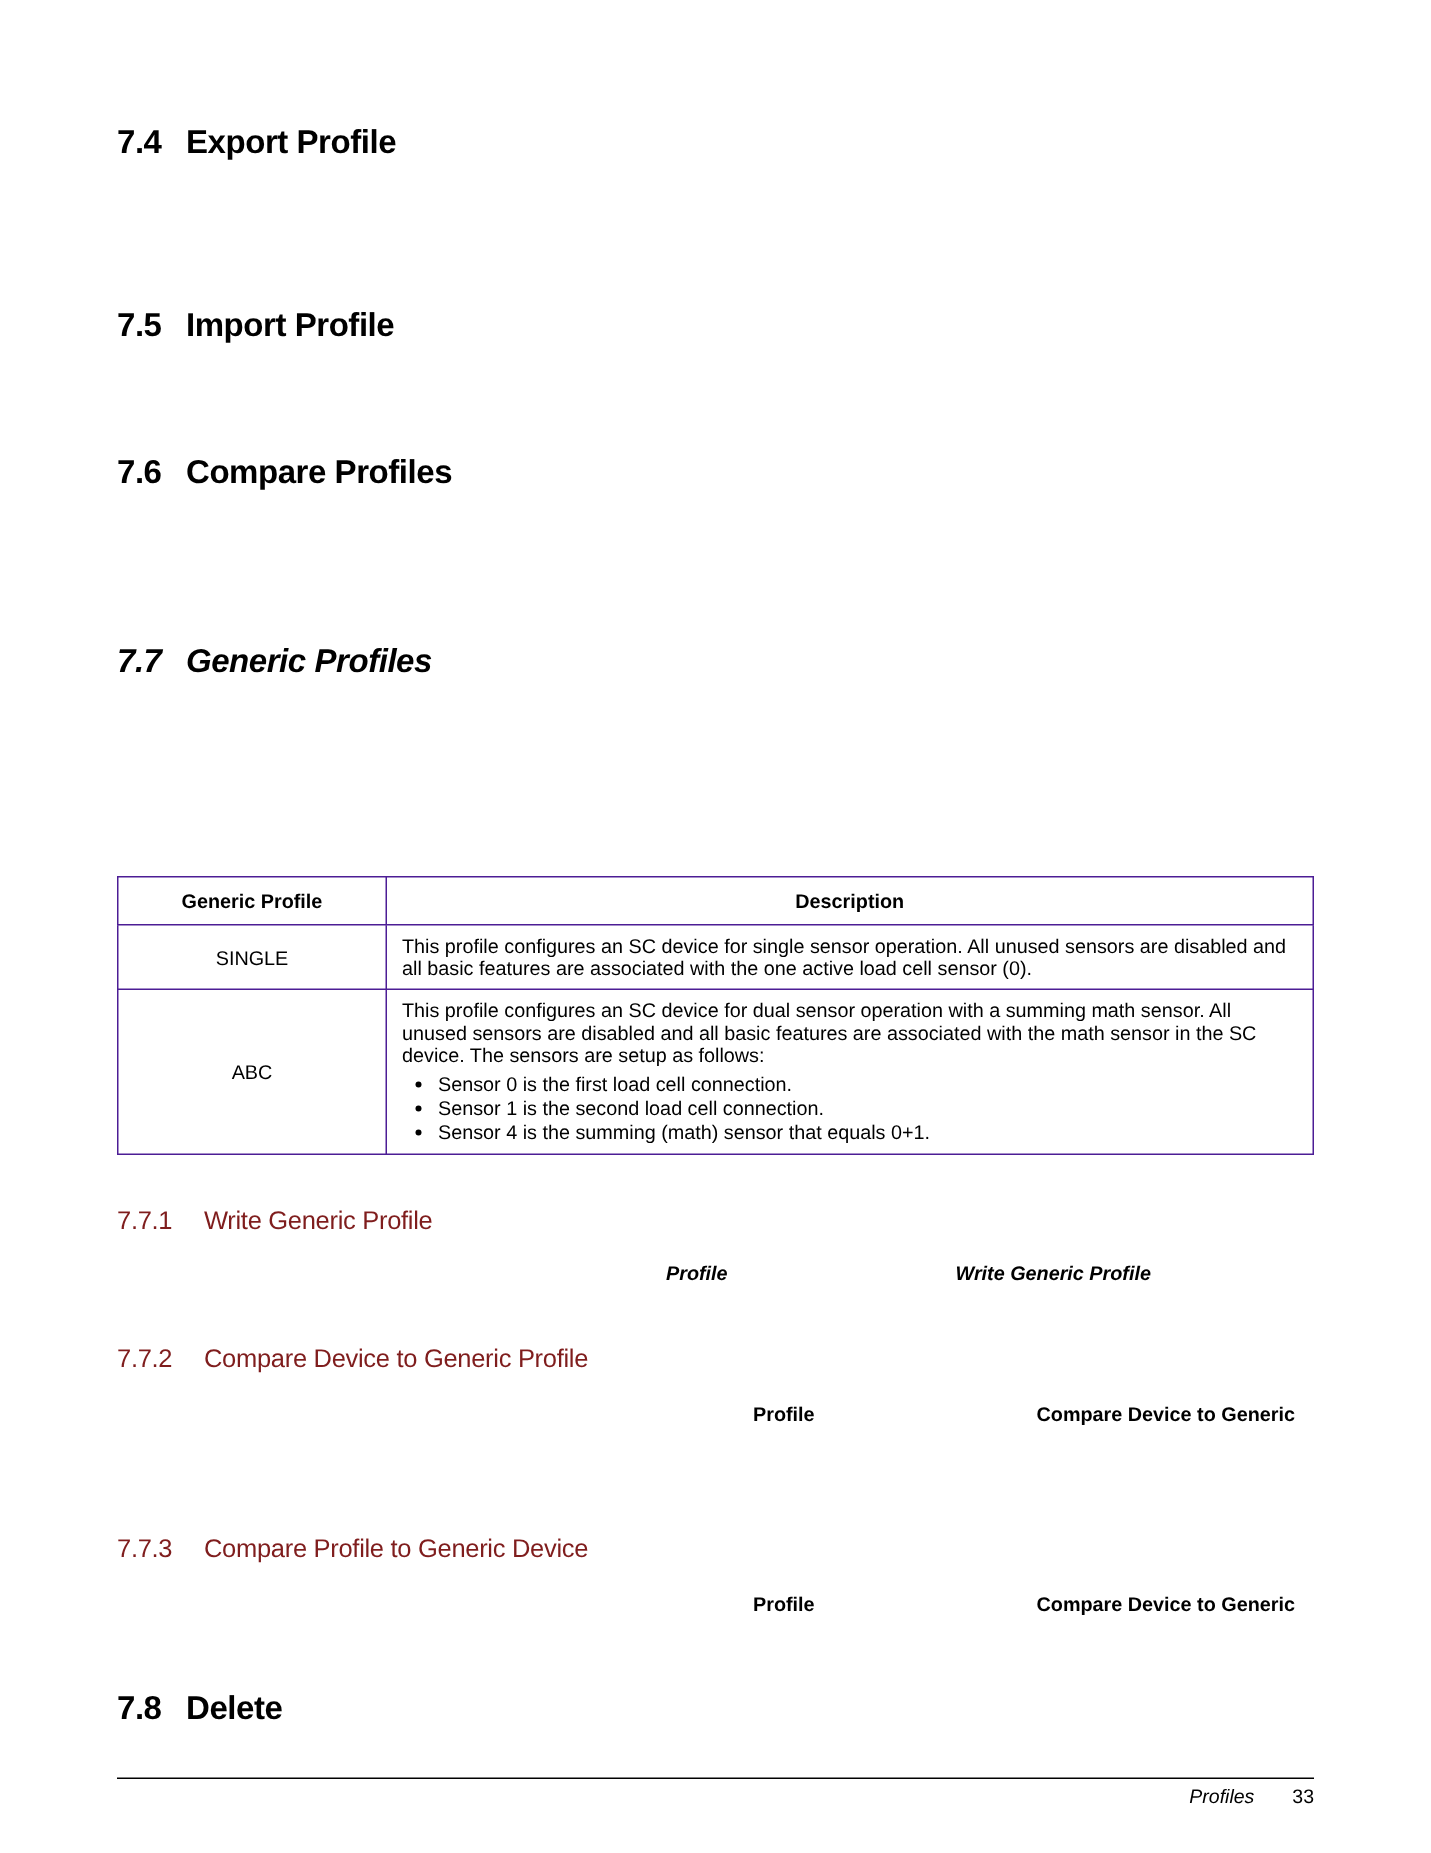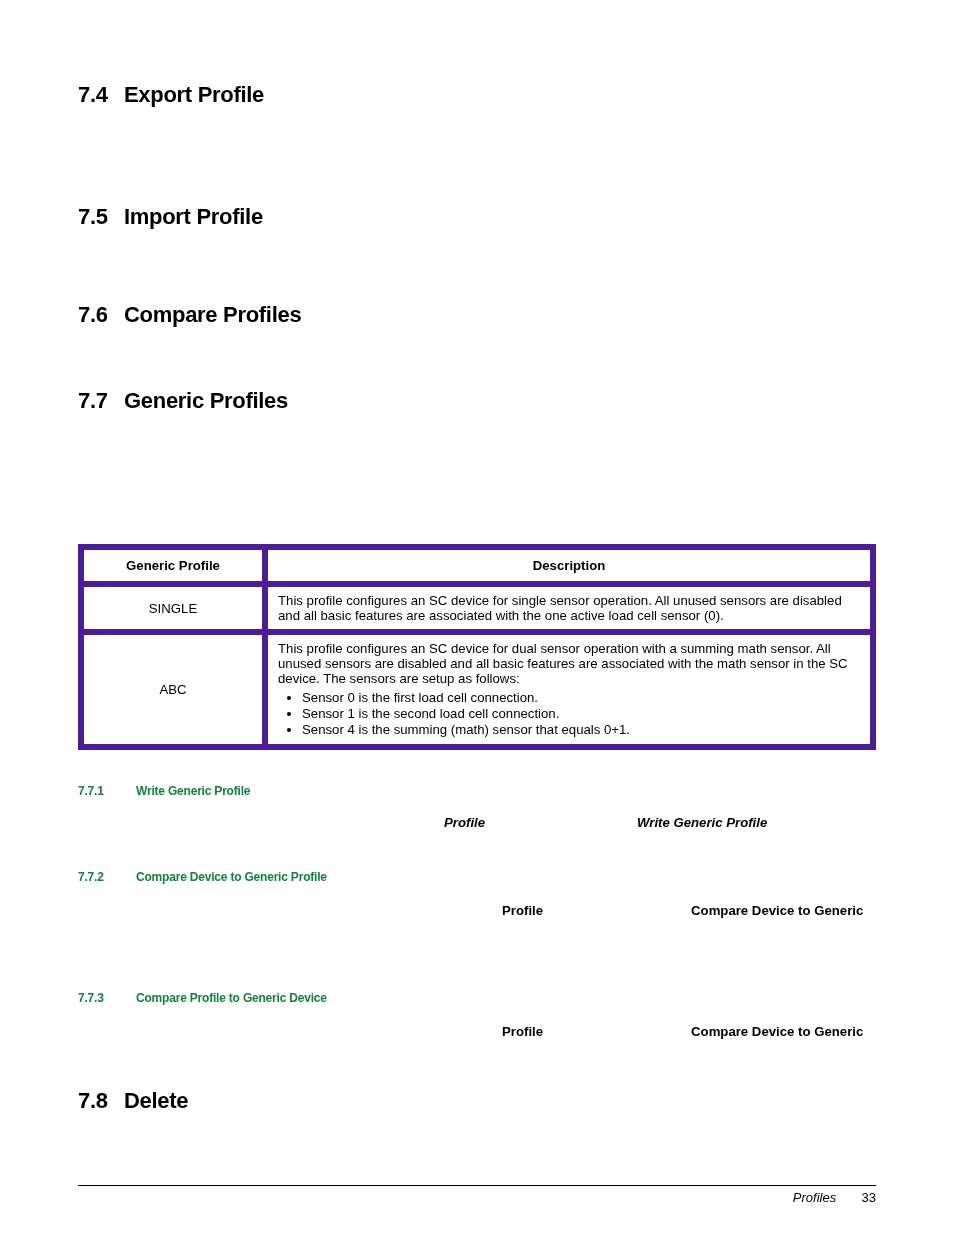--- a/index.html
+++ b/index.html
@@ -29,46 +29,46 @@
     font-stretch: condensed;
     color: #000;
   }
   .section-heading .num {
     display: inline-block;
     width: 46px;
   }
   .section-heading.s74 { margin-top: 22px; }
   .section-heading.s75 { margin-top: 96px; }
   .section-heading.s76 { margin-top: 72px; }
-  .section-heading.s77 { margin-top: 60px; }
+  .section-heading.s77 { margin-top: 100px; font-style: italic; }
   .section-heading.s78 { margin-top: 48px; }
   .sub-heading {
     font-family: "Arial Black", Arial, sans-serif;
-    font-weight: 700;
-    font-size: 12px;
+    font-weight: 400;
+    font-size: 17px;
     letter-spacing: -0.2px;
     font-stretch: condensed;
     margin: 34px 0 0 0;
-    color: #15803d;
+    color: #7f1d1d;
   }
   .sub-heading .num {
     display: inline-block;
     width: 58px;
   }
   .sub-heading.s772 { margin-top: 38px; }
   .sub-heading.s773 { margin-top: 71px; }
   .table-wrap {
     margin-top: 130px;
   }
   table.generic {
     border-collapse: collapse;
     width: 100%;
   }
   table.generic th, table.generic td {
-    border: 6px solid #4c1d95;
+    border: 1px solid #4c1d95;
     font-size: 13.2px;
     padding: 6px 10px;
     text-align: left;
     vertical-align: middle;
   }
   table.generic th {
     text-align: center;
     font-weight: bold;
     padding: 8px 10px;
   }

